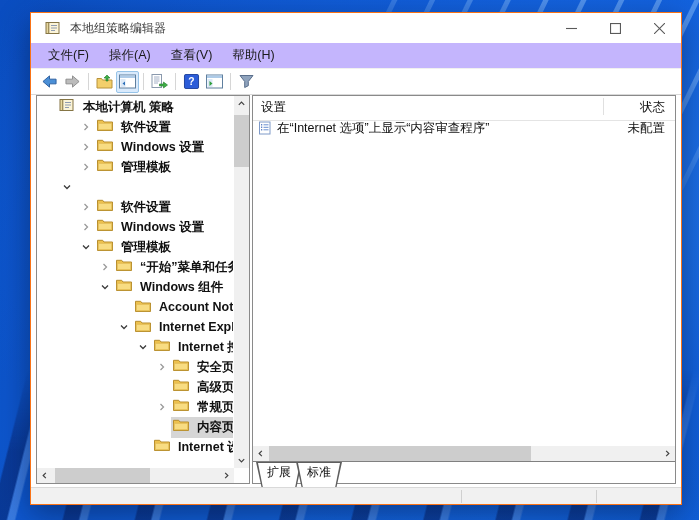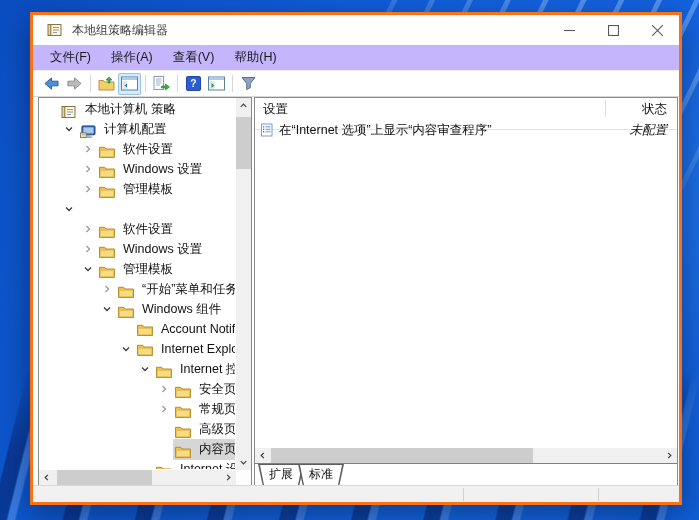--- a/index.html
+++ b/index.html
@@ -16,21 +16,21 @@
     background:repeating-linear-gradient(116deg, rgba(255,255,255,0) 0 20px, rgba(150,200,255,.55) 21px 25px, rgba(255,255,255,0) 26px 34px);
     -webkit-mask:linear-gradient(206deg,#000 20%,transparent 72%); mask:linear-gradient(206deg,#000 20%,transparent 72%);
   }
   .streaks-bottom { position:absolute; bottom:0; left:0; right:0; height:150px; opacity:.9;
     background:repeating-linear-gradient(104deg, rgba(6,28,96,0) 0 26px, rgba(6,28,96,.55) 28px 42px, rgba(110,165,245,.5) 44px 50px, rgba(6,28,96,0) 52px 70px);
     -webkit-mask:linear-gradient(#0000 0%,#000 55%); mask:linear-gradient(#0000 0%,#000 55%);
   }
 
   
   .window { position:absolute; left:30px; top:12px; width:652px; height:493px;
-    background:#fff; border:3px solid #f97316; box-shadow:0 10px 30px rgba(0,10,40,.45); }
+    background:#fff; border:1px solid #f97316; box-shadow:0 10px 30px rgba(0,10,40,.45); }
 
   .titlebar { position:absolute; left:0; top:0; right:0; height:30px; display:flex; align-items:center; background:#fff; }
   .titlebar .app-icon { margin-left:14px; width:16px; height:14px; }
   .titlebar .title { margin-left:9px; font-size:12px; color:#3b3b3b; }
   .caption-btns { position:absolute; right:0; top:0; height:30px; display:flex; }
   .caption-btn { width:44px; height:30px; display:flex; align-items:center; justify-content:center; }
   .caption-btn svg { width:11px; height:11px; }
 
   .menubar { position:absolute; left:0; top:30px; right:0; height:25px; display:flex; align-items:center; padding-left:7px; background:#c4b5fd; }
   .menu-item { padding:3px 10px; font-size:12.5px; color:#1a1a1a; }
@@ -48,42 +48,42 @@
 
   
   .tree-rows { position:absolute; left:0; top:1px; width:196px; height:370px; overflow:hidden; }
   .tree-row { position:relative; height:20px; display:flex; align-items:center; white-space:nowrap; font-size:12.5px; color:#111; }
   .expander { width:10px; height:10px; flex:0 0 10px; margin-right:4px; }
   .expander svg { width:10px; height:10px; display:block; }
   .tree-icon { width:16px; height:14px; flex:0 0 16px; margin-right:5px; }
   .tree-icon svg { width:16px; height:14px; display:block; }
   .tree-label { padding:1px 3px; }
   .tree-row.selected .sel-wrap { background:#d6d6d6; }
-  .sel-wrap { display:flex; align-items:flex-end; padding:1px 2px; }
+  .sel-wrap { display:flex; align-items:flex-start; padding:1px 2px;font-weight:bold; }
 
   
   .vscroll { position:absolute; right:0; top:0; width:15px; bottom:15px; background:#f0f0f0; }
   .hscroll { position:absolute; left:0; bottom:0; height:15px; background:#f0f0f0; display:flex; align-items:center; }
   .tree-pane .hscroll { right:15px; }
   .scroll-btn { width:15px; height:15px; display:flex; align-items:center; justify-content:center; flex:0 0 15px; }
   .scroll-btn svg { width:9px; height:9px; }
   .vthumb { position:absolute; left:0; width:15px; background:#cdcdcd; }
   .hthumb { position:absolute; top:0; height:15px; background:#cdcdcd; }
   .scroll-corner { position:absolute; right:0; bottom:0; width:15px; height:15px; background:#fdfdfd; }
 
   
-  .list-header { position:absolute; left:0; top:0; right:0; height:32px; border-bottom:1px solid #e4e4e4; font-size:12.5px; color:#111; }
+  .list-header { position:absolute; left:0; top:0; right:0; height:25px; border-bottom:1px solid #e4e4e4; font-size:12.5px; color:#111; }
   .col-divider { position:absolute; left:350px; top:2px; width:1px; height:17px; background:#e0e0e0; }
   .hdr-setting { position:absolute; left:8px; top:3px; }
   .hdr-status { position:absolute; left:350px; right:10px; top:3px; text-align:right; }
   .list-rows { position:absolute; left:0; top:22px; right:0; bottom:38px; overflow:hidden; }
   .list-row { position:relative; height:20px; display:flex; align-items:center; font-size:12.5px; color:#111; }
   .li-icon { width:14px; height:14px; margin:0 5px 0 5px; flex:0 0 14px; }
   .li-icon svg { width:14px; height:14px; display:block; }
-  .li-status { position:absolute; left:350px; right:10px; text-align:right;font-style:italic; }
+  .li-status { position:absolute; left:350px; right:10px; text-align:right; }
   .list-pane .hscroll { left:0; right:0; bottom:22px; }
   .list-pane .hscroll .scroll-btn:last-of-type { position:absolute; right:0; }
 
   
   .tabs-strip { position:absolute; left:0; right:0; bottom:0; height:22px; border-top:1px solid #808080; background:#fff; display:flex; padding-left:3px; }
   .tab { position:relative; height:32px; min-width:42px; margin-right:-6px; }
   .tab .tab-shape { position:absolute; inset:0; background:#5e5e5e;
       clip-path:polygon(0 0,100% 0,calc(100% - 7px) 100%,7px 100%); }
   .tab .tab-fill { position:absolute; inset:1px; background:#fff;
       clip-path:polygon(1px 0,calc(100% - 1px) 0,calc(100% - 7px) 100%,7px 100%); }
@@ -201,40 +201,20 @@
             <span class="tree-icon">
               <svg viewBox="0 0 16 14">
                 <rect x="3" y="1.5" width="11" height="11" fill="#fbf4d8" stroke="#857545"></rect>
                 <rect x="1" y="1.5" width="2.8" height="11" fill="#e6d79e" stroke="#857545"></rect>
                 <path d="M6 4.5h6M6 7h6M6 9.5h4" stroke="#8f9bb0" stroke-width="1"></path>
               </svg>
             </span>
             <span class="tree-label">本地计算机 策略</span>
           </span>
         </div>
-        <div class="tree-row" style="padding-left: 25px;">
-          <span class="expander">
-            <svg viewBox="0 0 10 10">
-              <path d="M2 3.5 5 6.5 8 3.5" fill="none" stroke="#3c3c3c" stroke-width="1.3"></path>
-            </svg>
-          </span>
-          <span class="sel-wrap">
-            <span class="tree-icon">
-              <svg viewBox="0 0 17 15">
-                <rect x="2" y="1" width="14" height="9.5" rx="1" fill="#3068c8" stroke="#1d3d7a"></rect>
-                <rect x="3.5" y="2.5" width="11" height="6.5" fill="#a8c9ee"></rect>
-                <rect x="7.5" y="10.5" width="3" height="1.8" fill="#98a5b5"></rect>
-                <rect x="5" y="12.3" width="8" height="1.4" fill="#8795a6"></rect>
-                <rect x="0.5" y="8.5" width="6" height="5" fill="#fbf4d8" stroke="#857545"></rect>
-                <path d="M2 10.2h3M2 11.7h3" stroke="#9aa5b5" stroke-width=".8"></path>
-              </svg>
-            </span>
-            <span class="tree-label">计算机配置</span>
-          </span>
-        </div>
         <div class="tree-row" style="padding-left: 44px;">
           <span class="expander">
             <svg viewBox="0 0 10 10">
               <path d="M3.5 2 6.5 5 3.5 8" fill="none" stroke="#9a9a9a" stroke-width="1.3"></path>
             </svg>
           </span>
           <span class="sel-wrap">
             <span class="tree-icon">
               <svg viewBox="0 0 16 13">
                 <path d="M.5 1.8h5.2l1.3 1.7H15.5V12H.5z" fill="#eec24e" stroke="#b68d2e"></path>
@@ -417,45 +397,45 @@
             <span class="tree-icon">
               <svg viewBox="0 0 16 13">
                 <path d="M.5 1.8h5.2l1.3 1.7H15.5V12H.5z" fill="#eec24e" stroke="#b68d2e"></path>
                 <path d="M1.3 4.8H14.7V11.2H1.3z" fill="#f8dc82" stroke="#e0b952" stroke-width=".8"></path>
               </svg>
             </span>
             <span class="tree-label">安全页</span>
           </span>
         </div>
         <div class="tree-row" style="padding-left: 120px;">
+          <span class="expander"></span>
+          <span class="sel-wrap">
+            <span class="tree-icon">
+              <svg viewBox="0 0 16 13">
+                <path d="M.5 1.8h5.2l1.3 1.7H15.5V12H.5z" fill="#eec24e" stroke="#b68d2e"></path>
+                <path d="M1.3 4.8H14.7V11.2H1.3z" fill="#f8dc82" stroke="#e0b952" stroke-width=".8"></path>
+              </svg>
+            </span>
+            <span class="tree-label">高级页</span>
+          </span>
+        </div>
+        <div class="tree-row" style="padding-left: 120px;">
           <span class="expander">
             <svg viewBox="0 0 10 10">
               <path d="M3.5 2 6.5 5 3.5 8" fill="none" stroke="#9a9a9a" stroke-width="1.3"></path>
             </svg>
           </span>
           <span class="sel-wrap">
             <span class="tree-icon">
               <svg viewBox="0 0 16 13">
                 <path d="M.5 1.8h5.2l1.3 1.7H15.5V12H.5z" fill="#eec24e" stroke="#b68d2e"></path>
                 <path d="M1.3 4.8H14.7V11.2H1.3z" fill="#f8dc82" stroke="#e0b952" stroke-width=".8"></path>
               </svg>
             </span>
             <span class="tree-label">常规页</span>
-          </span>
-        </div>
-        <div class="tree-row" style="padding-left: 120px;">
-          <span class="expander"></span>
-          <span class="sel-wrap">
-            <span class="tree-icon">
-              <svg viewBox="0 0 16 13">
-                <path d="M.5 1.8h5.2l1.3 1.7H15.5V12H.5z" fill="#eec24e" stroke="#b68d2e"></path>
-                <path d="M1.3 4.8H14.7V11.2H1.3z" fill="#f8dc82" stroke="#e0b952" stroke-width=".8"></path>
-              </svg>
-            </span>
-            <span class="tree-label">高级页</span>
           </span>
         </div>
         <div class="tree-row selected" style="padding-left: 120px;">
           <span class="expander"></span>
           <span class="sel-wrap">
             <span class="tree-icon">
               <svg viewBox="0 0 16 13">
                 <path d="M.5 1.8h5.2l1.3 1.7H15.5V12H.5z" fill="#eec24e" stroke="#b68d2e"></path>
                 <path d="M1.3 4.8H14.7V11.2H1.3z" fill="#f8dc82" stroke="#e0b952" stroke-width=".8"></path>
               </svg>

